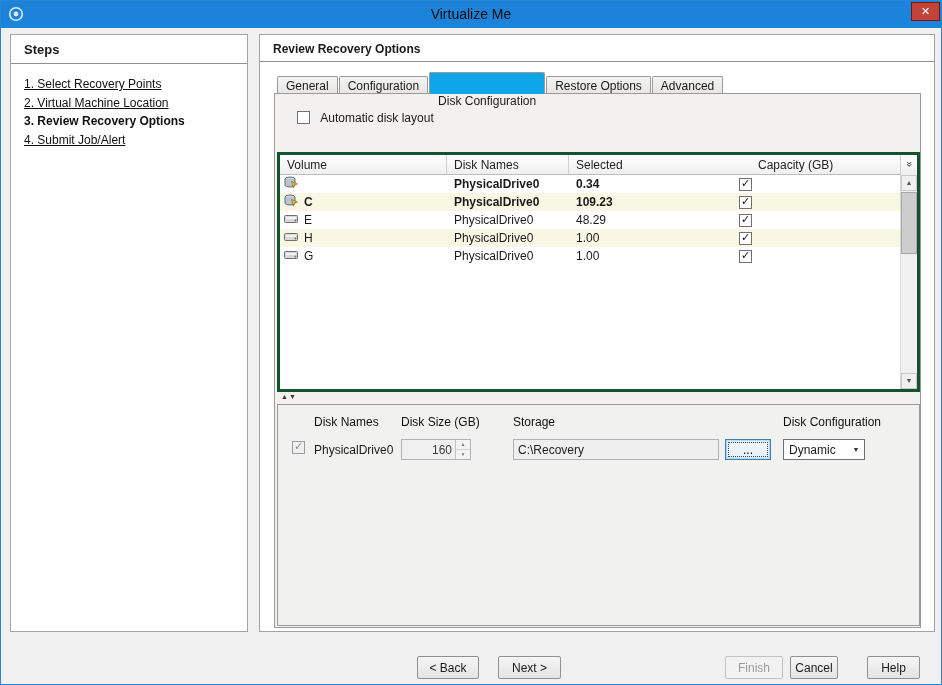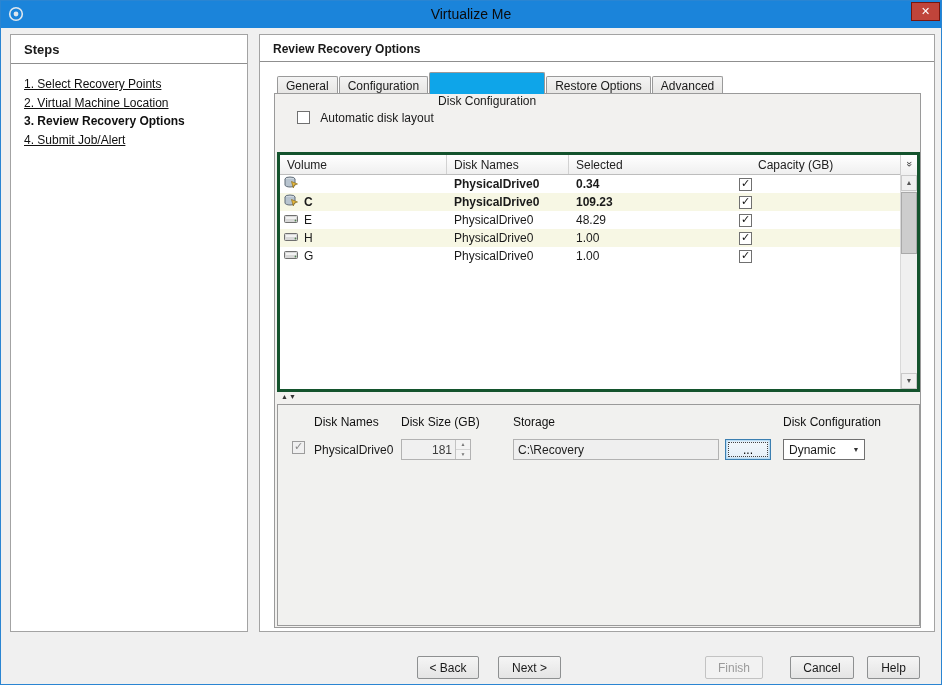--- a/index.html
+++ b/index.html
@@ -121,22 +121,22 @@
   .combo .drop { position:absolute; right:0; top:0; bottom:0; width:16px; text-align:center;
                  font-size:7px; color:#333; line-height:19px; }
 
   
   .btn { position:absolute; top:655px; height:23px; font-size:12px; text-align:center;
          background:linear-gradient(#f5f5f5,#e4e4e4); border:1px solid #8e9091;
          border-radius:2px; cursor:pointer; color:#1a1a1a; display:flex;
          align-items:center; justify-content:center; gap:4px; font-family:inherit; }
   .btn.disabled { background:#f2f2f2; border-color:#c3c3c3; color:#9b9b9b; cursor:default; }
   .b-back{left:416px;width:62px;} .b-next{left:497px;width:63px;}
-  .b-save{left:581px;width:115px;} .b-finish{left:704px;width:58px;}
-  .b-cancel{left:789px;width:64px;} .b-help{left:866px;width:53px;}
+  .b-save{left:581px;width:115px;} .b-finish{left:724px;width:58px;}
+  .b-cancel{left:789px;width:48px;} .b-help{left:866px;width:53px;}
 </style>
 </head>
 <body>
 
 <div class="window">
 
   <div class="titlebar">
     <span class="app-icon">
       <svg width="16" height="16" viewBox="0 0 16 16">
         <circle cx="8" cy="8" r="6.3" fill="none" stroke="#dfe7ee" stroke-width="1.6"></circle>
@@ -287,21 +287,21 @@
         <div class="d-label lbl-disksize">Disk Size (GB)</div>
         <div class="d-label lbl-storage">Storage</div>
         <div class="d-label lbl-provisioning">Disk Configuration</div>
 
         <span class="cbx disabled d-cbx">
             <span class="mark">✓</span>
           </span>
         <div class="d-diskname">PhysicalDrive0</div>
 
         <div class="spinner">
-          <span class="val">181</span>
+          <span class="val">160</span>
           <div class="spin-btns">
             <div><span>▲</span></div>
             <div><span>▼</span></div>
           </div>
         </div>
 
         <input class="storage-input" readonly="" value="C:\Recovery" style="">
         <button class="browse-btn">...</button>
 
         <div class="combo">

